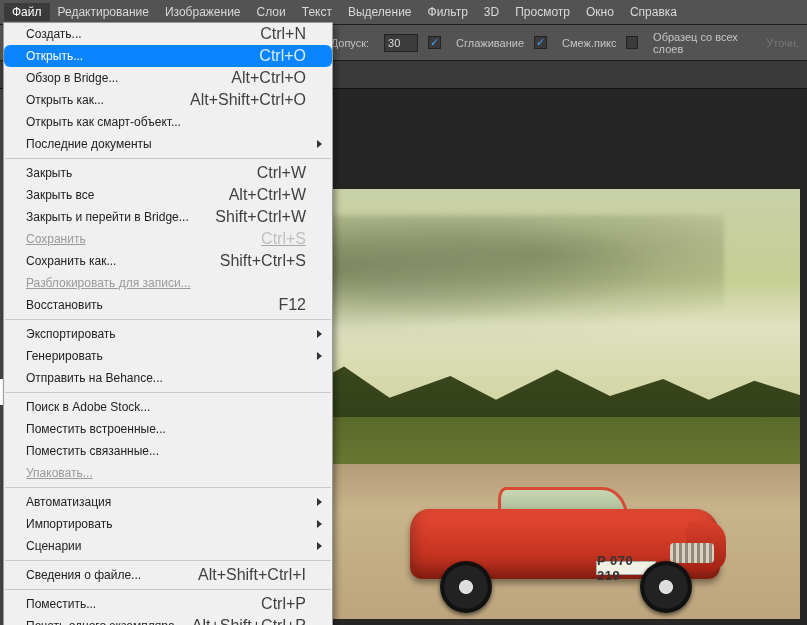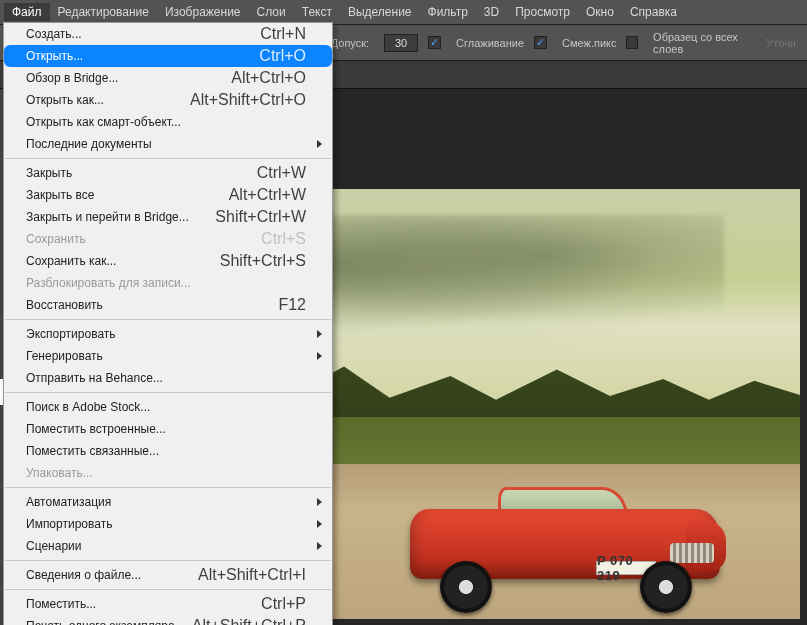--- a/index.html
+++ b/index.html
@@ -41,21 +41,20 @@
   gap: 15px;
 }
 .toolbar input[type="text"] {
   background: #3c3c3c;
   border: 1px solid #222;
   color: #ddd;
   width: 34px;
   height: 18px;
   font-size: 11px;
   padding: 0 3px;
-  text-align: center;
 }
 .toolbar .chev {
   width: 10px; height: 10px;
   border-right: 1px solid #aaa;
   border-bottom: 1px solid #aaa;
   transform: rotate(45deg);
   margin-top:-4px;
 }
 .toolbar .cb {
   width: 13px; height: 13px;
@@ -173,20 +172,21 @@
   position: relative;
   cursor: default;
   border-radius: 6px;
 }
 .dropdown .row.sel {
   background: #0a84ff;
   color: #fff;
 }
 .dropdown .row.disabled {
   color: #9a9a9a;
+  text-decoration: underline;
 }
 .dropdown .row .label { flex: 1; white-space: nowrap; }
 .dropdown .row .shortcut { color: inherit; opacity:.85; font-size:16px; }
 .dropdown .row.disabled .shortcut { color:#b8b8b8; }
 .dropdown .sep {
   height: 1px;
   margin: 3px 1px;
   background: #c9c9c9;
 }
 .dropdown .sub::after {

